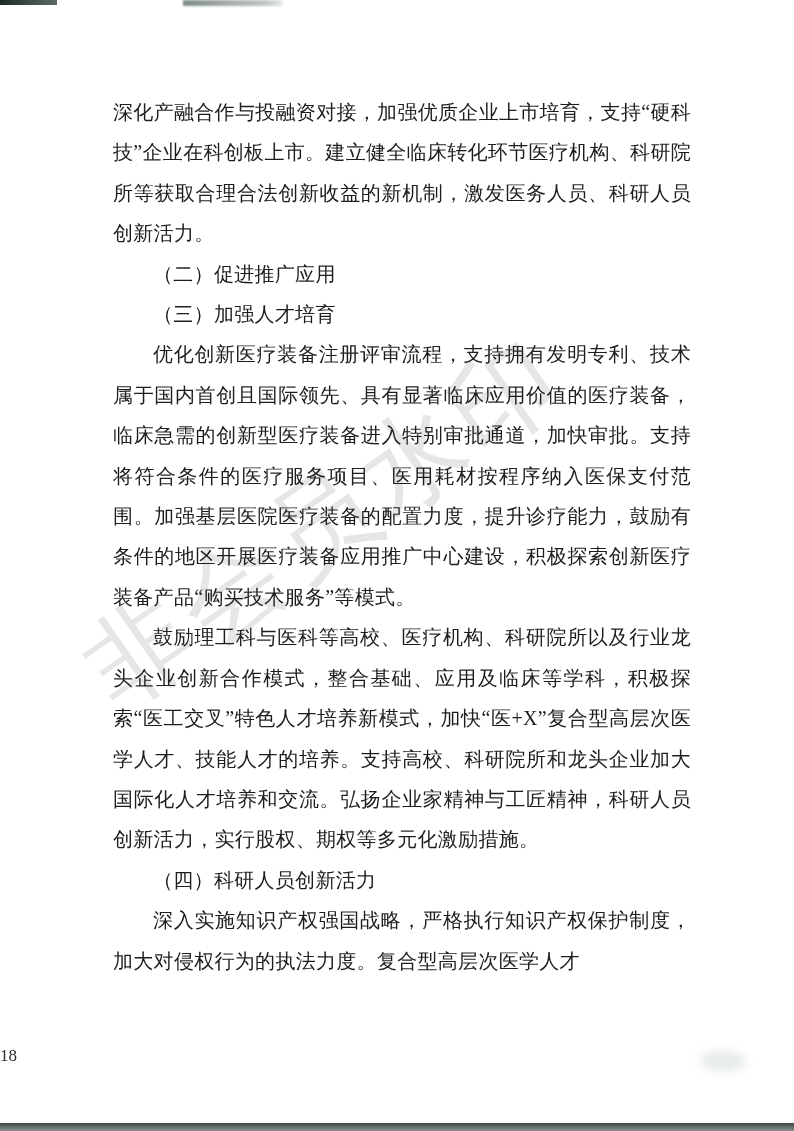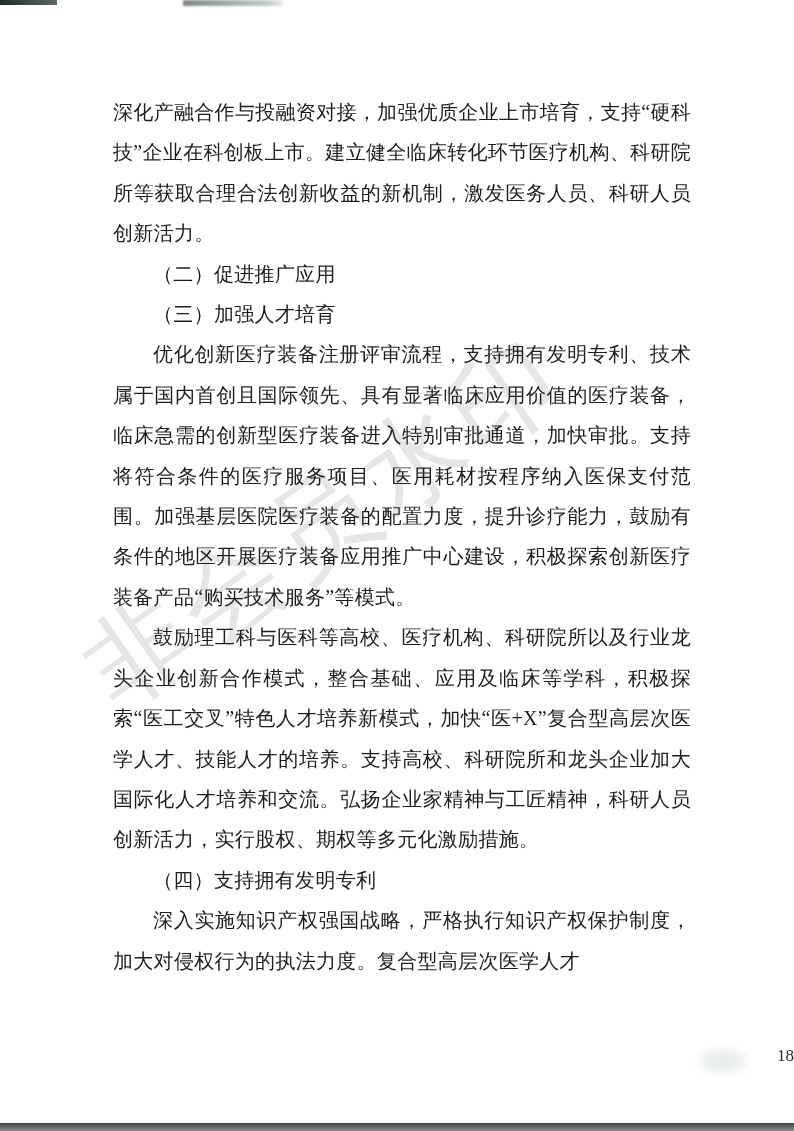--- a/index.html
+++ b/index.html
@@ -61,21 +61,21 @@
     color:#1d1d1d;
     text-align:justify;
     letter-spacing:0.3px;
   }
   .content p{margin:0;padding:0;}
   .content p.indent{text-indent:2em;}
   .content p.no-indent{text-indent:0;}
   .page-number{
     position:absolute;
     left:0;top:1046px;width:794px;
-    text-align:right;
+    text-align:left;
     font-size:17px;
     color:#2c2c2c;
     z-index:2;
   }
 </style>
 </head>
 <body>
 
 <div class="page">
 
@@ -83,21 +83,21 @@
   <div class="artifact top-middle-bar"></div>
 
   <div class="watermark">非会员水印</div>
 
   <div class="content">
     <p class="no-indent">深化产融合作与投融资对接，加强优质企业上市培育，支持“硬科技”企业在科创板上市。建立健全临床转化环节医疗机构、科研院所等获取合理合法创新收益的新机制，激发医务人员、科研人员创新活力。</p>
     <p class="indent">（二）促进推广应用</p>
     <p class="indent">（三）加强人才培育</p>
     <p class="indent">优化创新医疗装备注册评审流程，支持拥有发明专利、技术属于国内首创且国际领先、具有显著临床应用价值的医疗装备，临床急需的创新型医疗装备进入特别审批通道，加快审批。支持将符合条件的医疗服务项目、医用耗材按程序纳入医保支付范围。加强基层医院医疗装备的配置力度，提升诊疗能力，鼓励有条件的地区开展医疗装备应用推广中心建设，积极探索创新医疗装备产品“购买技术服务”等模式。</p>
     <p class="indent">鼓励理工科与医科等高校、医疗机构、科研院所以及行业龙头企业创新合作模式，整合基础、应用及临床等学科，积极探索“医工交叉”特色人才培养新模式，加快“医+X”复合型高层次医学人才、技能人才的培养。支持高校、科研院所和龙头企业加大国际化人才培养和交流。弘扬企业家精神与工匠精神，科研人员创新活力，实行股权、期权等多元化激励措施。</p>
-    <p class="indent">（四）支持拥有发明专利</p>
+    <p class="indent">（四）科研人员创新活力</p>
     <p class="indent">深入实施知识产权强国战略，严格执行知识产权保护制度，加大对侵权行为的执法力度。复合型高层次医学人才</p>
   </div>
 
   <div class="page-number">18</div>
 
   <div class="artifact smudge"></div>
   <div class="artifact bottom-strip"></div>
 
 </div>
 

